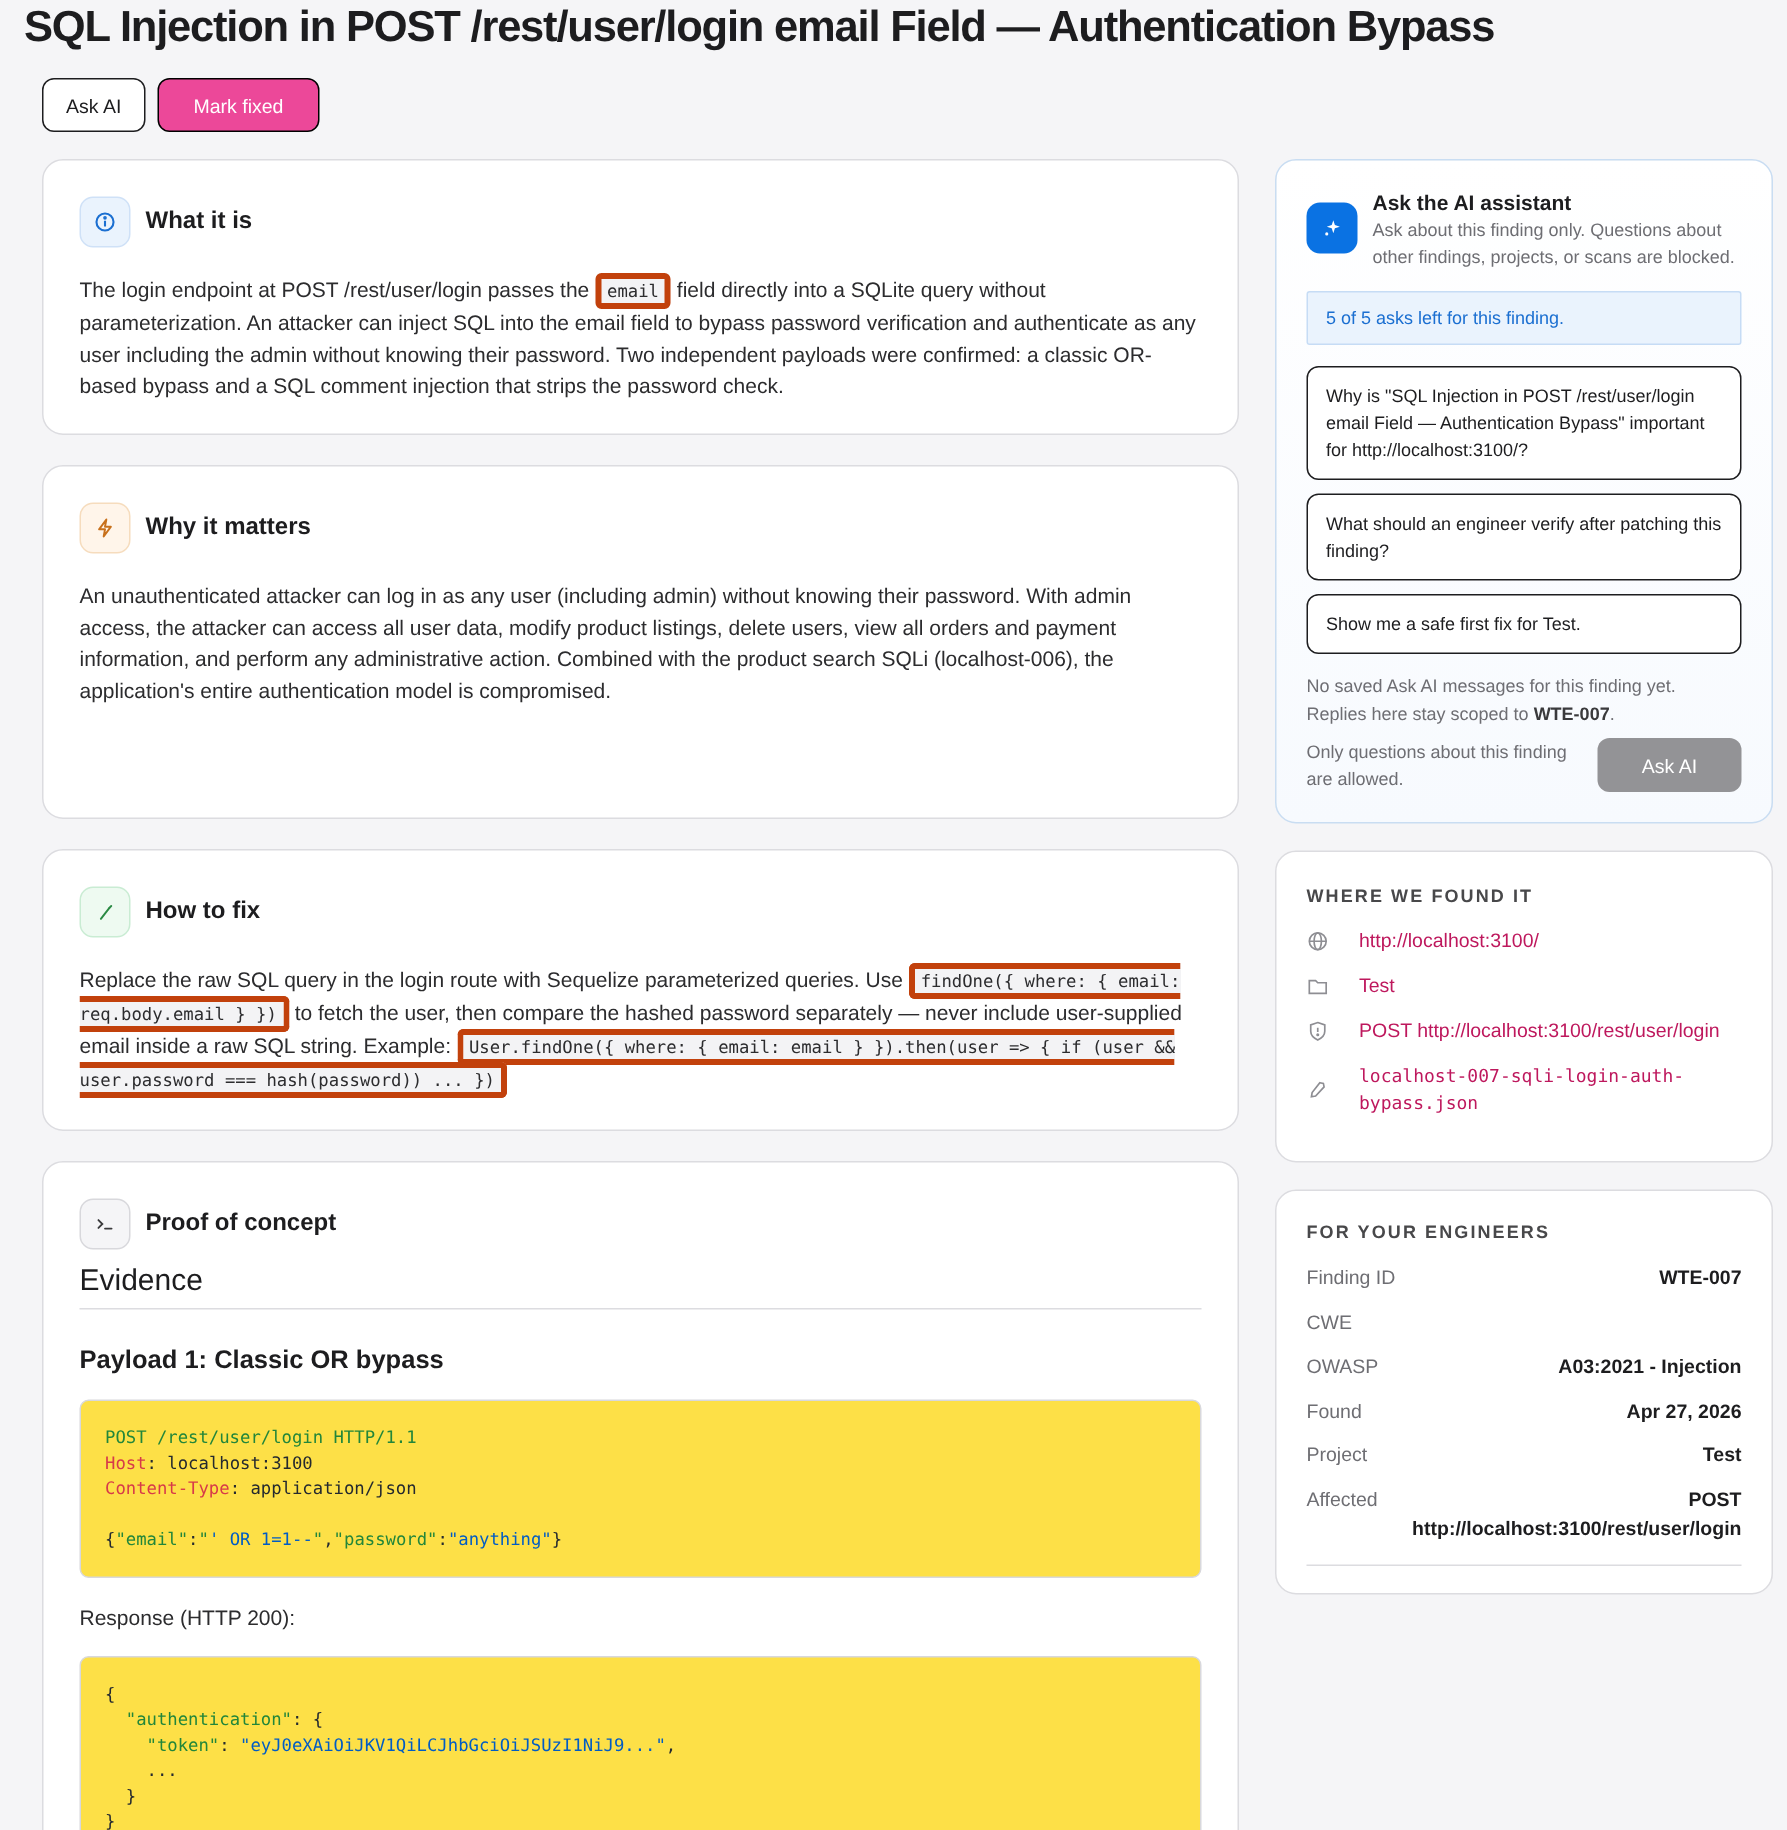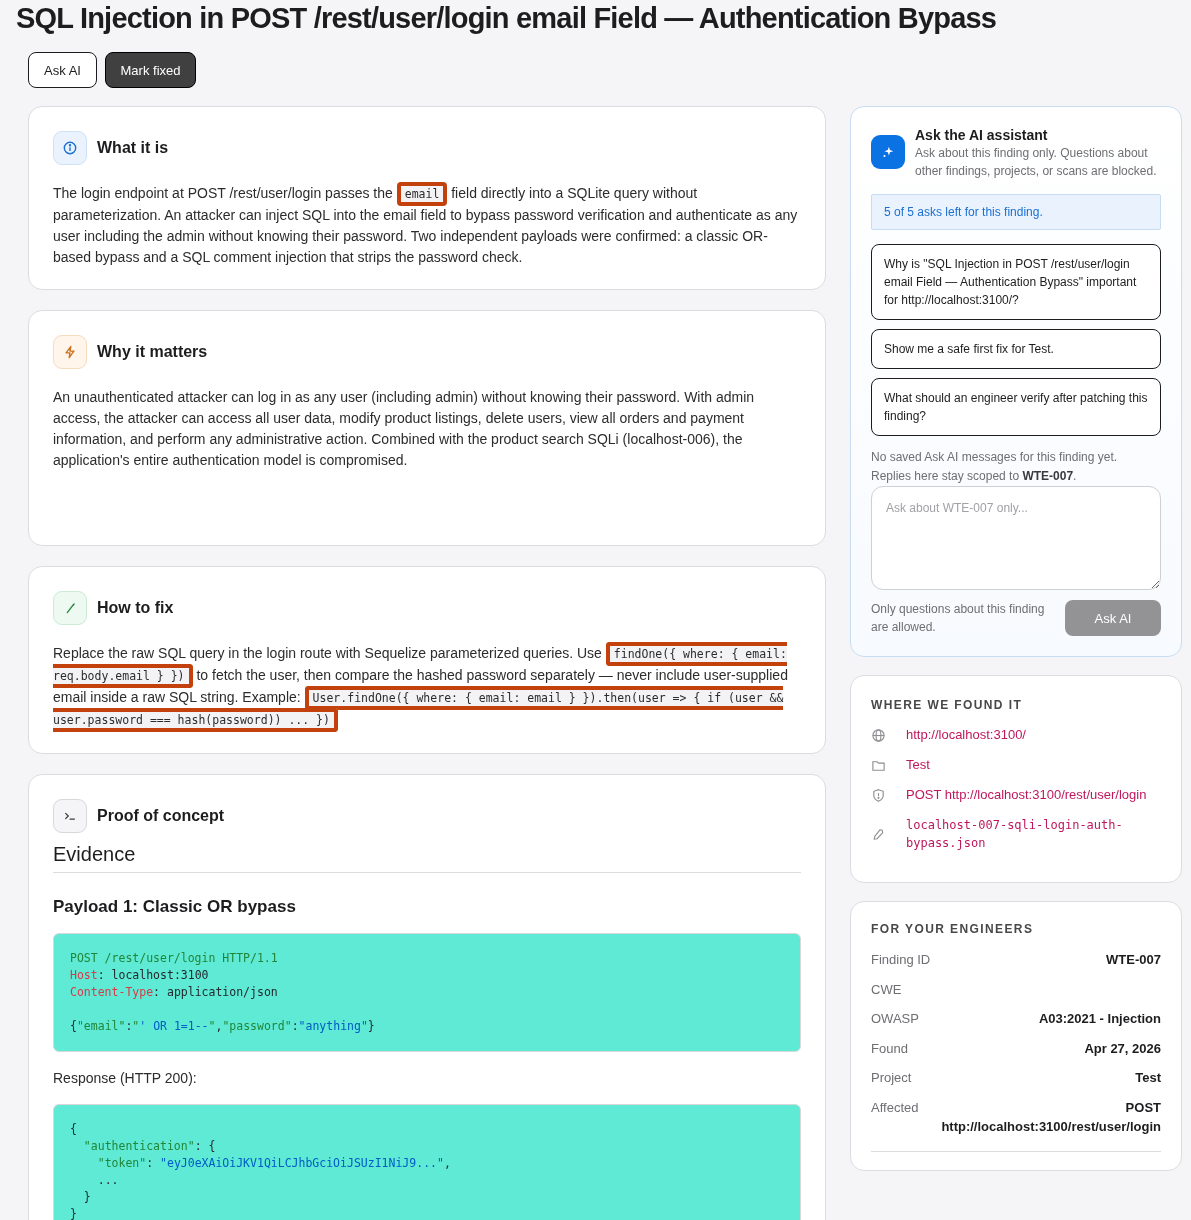--- a/index.html
+++ b/index.html
@@ -15,21 +15,21 @@
     font-size: 29px; font-weight: 700; letter-spacing: -0.8px;
     color: #1d1d1f; white-space: nowrap;
   }
   .actions { position: absolute; left: 28px; top: 52px; display: flex; gap: 8px; }
   .btn {
     height: 36px; padding: 0 14px; border-radius: 8px;
     font-family: "Liberation Sans", sans-serif; font-size: 13px;
     display: inline-flex; align-items: center; justify-content: center; cursor: pointer;
   }
   .btn-outline { background: #fff; border: 1px solid #1d1d1f; color: #1d1d1f; width: 69px; }
-  .btn-dark { background: #404040; border: 1px solid #000; color: #fff; width: 91px; }
+  .btn-dark { background: #ec4899; border: 1px solid #000; color: #fff; width: 108px; }
 
   .main { position: absolute; left: 28px; top: 106px; width: 798px; }
   .card {
     background: #fff; border: 1px solid #dcdce0; border-radius: 14px;
     padding: 24px 24px 24px 24px; margin-bottom: 20px;
   }
   .card-head { display: flex; align-items: center; gap: 10px; margin-bottom: 18px; }
   .icon-box {
     width: 34px; height: 34px; border-radius: 9px; display: flex;
     align-items: center; justify-content: center; flex-shrink: 0;
@@ -42,21 +42,21 @@
   .card-body { font-size: 14px; line-height: 21px; color: #2c2c2e; }
   .code-inline {
     font-family: "DejaVu Sans Mono", monospace; font-size: 11.5px;
     background: #f3f3f5; border: 4px solid #c2410c; border-radius: 4px;
     padding: 1px 4px; color: #2c2c2e;
   }
   .evidence-h { font-size: 20px; font-weight: 400; color: #1d1d1f; padding-bottom: 6px;
     border-bottom: 1px solid #dcdce0; margin-top: -8px; margin-bottom: 24px; }
   .payload-h { font-size: 17px; color: #1d1d1f; margin-bottom: 16px; }
   .codeblock {
-    background: #5eead4; border: 1px solid #d8d8dc; border-radius: 6px;
+    background: #fde047; border: 1px solid #d8d8dc; border-radius: 6px;
     padding: 16px 16px; font-family: "DejaVu Sans Mono", monospace;
     font-size: 11.5px; line-height: 17px; white-space: pre; color: #24292f;
     margin-bottom: 18px;
   }
   .c-green { color: #22863a; }
   .c-red { color: #d73a49; }
   .c-blue { color: #005cc5; }
   .resp-label { font-size: 14px; color: #2c2c2e; margin-bottom: 18px; }
 
   .side { position: absolute; left: 850px; top: 106px; width: 332px; }
@@ -196,27 +196,26 @@
             <circle cx="4" cy="12.5" r="1.2"></circle>
           </svg>
       </div>
       <div>
         <div class="ai-title">Ask the AI assistant</div>
         <div class="ai-sub">Ask about this finding only. Questions about other findings, projects, or scans are blocked.</div>
       </div>
     </div>
     <div class="quota">5 of 5 asks left for this finding.</div>
     <button class="suggest">Why is "SQL Injection in POST /rest/user/login email Field — Authentication Bypass" important for http://localhost:3100/?</button>
+    <button class="suggest">What should an engineer verify after patching this finding?</button>
     <button class="suggest">Show me a safe first fix for Test.</button>
-    <button class="suggest">What should an engineer verify after patching this finding?</button>
     <div class="no-saved">
       <div>No saved Ask AI messages for this finding yet.</div>
       <div><span>Replies here stay scoped to </span><b>WTE-007</b><span>.</span></div>
     </div>
-    <textarea class="ask-input" placeholder="Ask about WTE-007 only..." style=""></textarea>
     <div class="ask-foot">
       <div class="ask-note">Only questions about this finding are allowed.</div>
       <button class="ask-btn">Ask AI</button>
     </div>
   </section>
 
   <section class="info-card">
     <div class="section-label">WHERE WE FOUND IT</div>
     <div class="where-row">
       <svg class="wi" viewBox="0 0 16 16" fill="none" stroke="currentColor" stroke-width="1.2">

